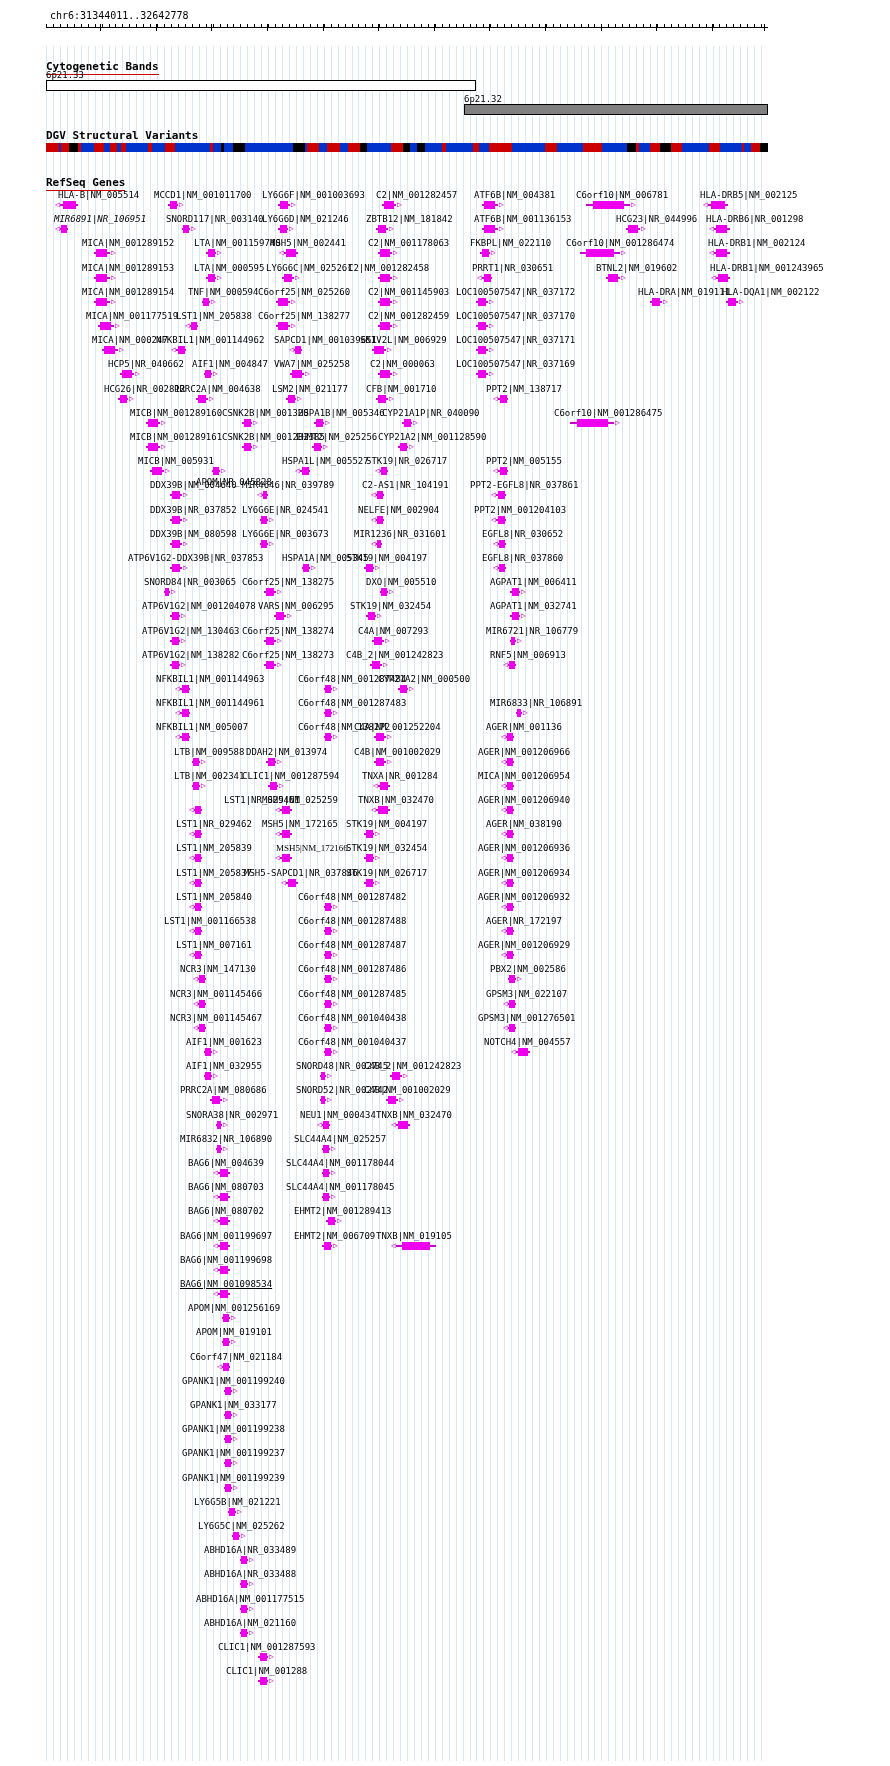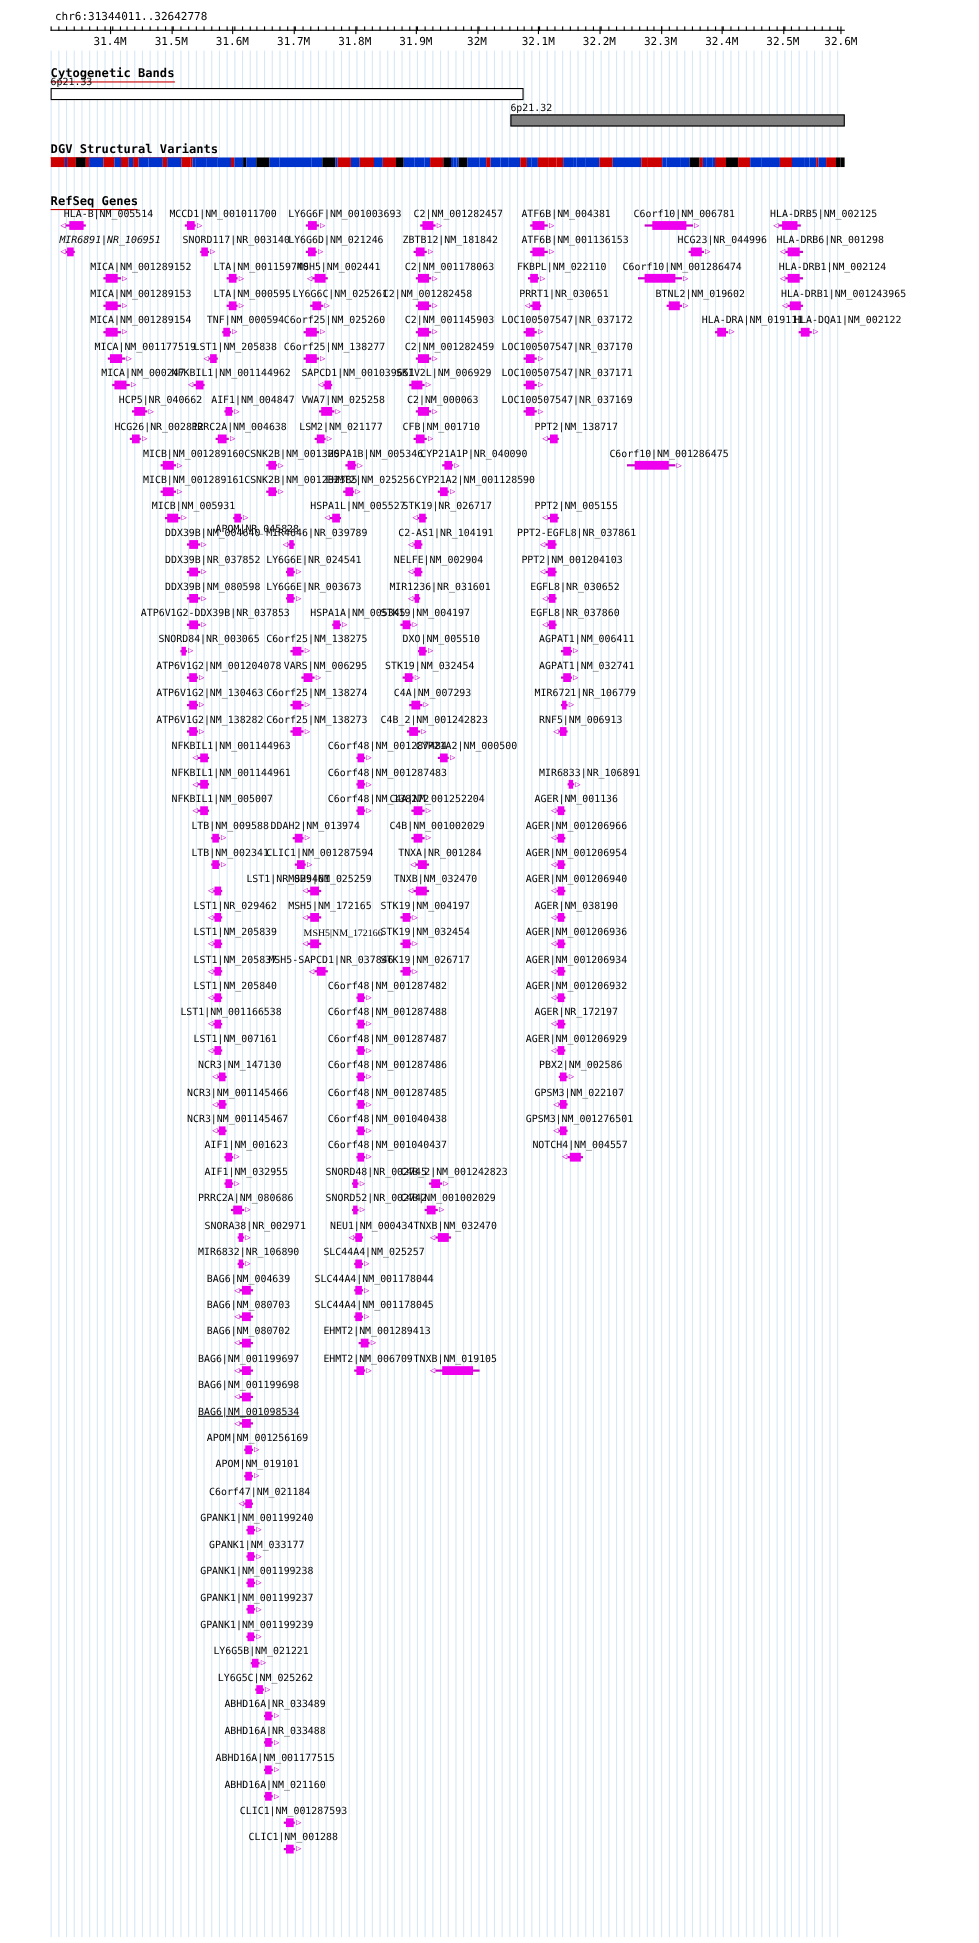--- a/index.html
+++ b/index.html
@@ -172,35 +172,20 @@
         <i class="tick" style="left: 220.9px; height: 7px;"></i>
         <i class="tick" style="left: 276.5px; height: 7px;"></i>
         <i class="tick" style="left: 332.1px; height: 7px;"></i>
         <i class="tick" style="left: 387.7px; height: 7px;"></i>
         <i class="tick" style="left: 443.3px; height: 7px;"></i>
         <i class="tick" style="left: 498.9px; height: 7px;"></i>
         <i class="tick" style="left: 554.5px; height: 7px;"></i>
         <i class="tick" style="left: 610.1px; height: 7px;"></i>
         <i class="tick" style="left: 665.7px; height: 7px;"></i>
         <i class="tick" style="left: 718.4px; height: 7px;"></i>
-      </div>
-    <div class="labels" id="ticklabels">
-        <div class="lab" style="left: 54.1px;">31.4M</div>
-        <div class="lab" style="left: 109.7px;">31.5M</div>
-        <div class="lab" style="left: 165.3px;">31.6M</div>
-        <div class="lab" style="left: 220.9px;">31.7M</div>
-        <div class="lab" style="left: 276.5px;">31.8M</div>
-        <div class="lab" style="left: 332.1px;">31.9M</div>
-        <div class="lab" style="left: 387.7px;">32M</div>
-        <div class="lab" style="left: 443.3px;">32.1M</div>
-        <div class="lab" style="left: 498.9px;">32.2M</div>
-        <div class="lab" style="left: 554.5px;">32.3M</div>
-        <div class="lab" style="left: 610.1px;">32.4M</div>
-        <div class="lab" style="left: 665.7px;">32.5M</div>
-        <div class="lab" style="left: 718.4px;">32.6M</div>
       </div>
   </div>
 
   <div class="vgrid" id="vgrid">
       <i style="left: 0px;"></i>
       <i style="left: 6.9px;"></i>
       <i style="left: 13.9px;"></i>
       <i style="left: 20.8px;"></i>
       <i style="left: 27.8px;"></i>
       <i style="left: 34.7px;"></i>
@@ -1121,21 +1106,21 @@
         <div class="bar" style="left: 0px; width: 10px;"></div>
         <div class="ex" style="left: 2px; width: 7px;"></div>
         <div class="ar" style="left: 11px;">▷</div>
       </div>
       <div class="glab" style="left: 362px; top: 770.8px;">TNXA|NR_001284</div>
       <div class="gfeat" style="left: 378px; top: 781.8px; width: 12px;">
         <div class="bar" style="left: 0px; width: 12px;"></div>
         <div class="ex" style="left: 2px; width: 8px;"></div>
         <div class="ar" style="left: -5px;">◁</div>
       </div>
-      <div class="glab" style="left: 478px; top: 770.8px;">AGER|NM_001206954</div>
+      <div class="glab" style="left: 478px; top: 770.8px;">MICA|NM_001206954</div>
       <div class="gfeat" style="left: 506px; top: 781.8px; width: 8px;">
         <div class="bar" style="left: 0px; width: 8px;"></div>
         <div class="ex" style="left: 1px; width: 6px;"></div>
         <div class="ar" style="left: -5px;">◁</div>
       </div>
       <div class="glab" style="left: 176px; top: 795px; padding-left: 48px;">LST1|NR_029461</div>
       <div class="gfeat" style="left: 194px; top: 806px; width: 8px;">
         <div class="bar" style="left: 0px; width: 8px;"></div>
         <div class="ex" style="left: 1px; width: 6px;"></div>
         <div class="ar" style="left: -5px;">◁</div>

